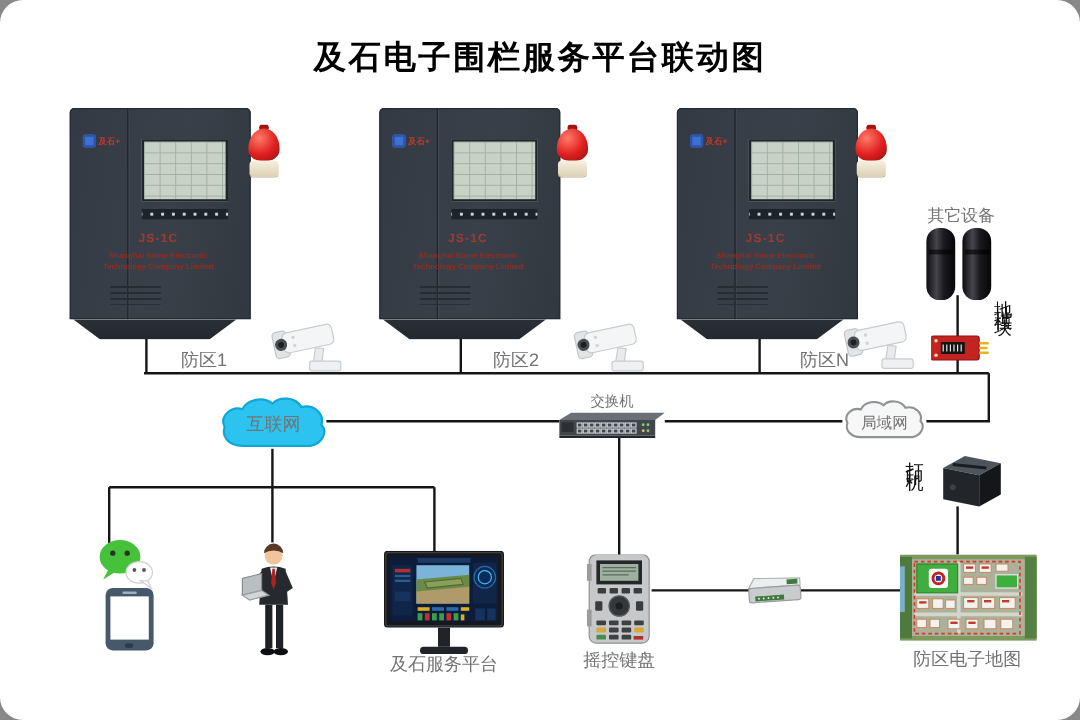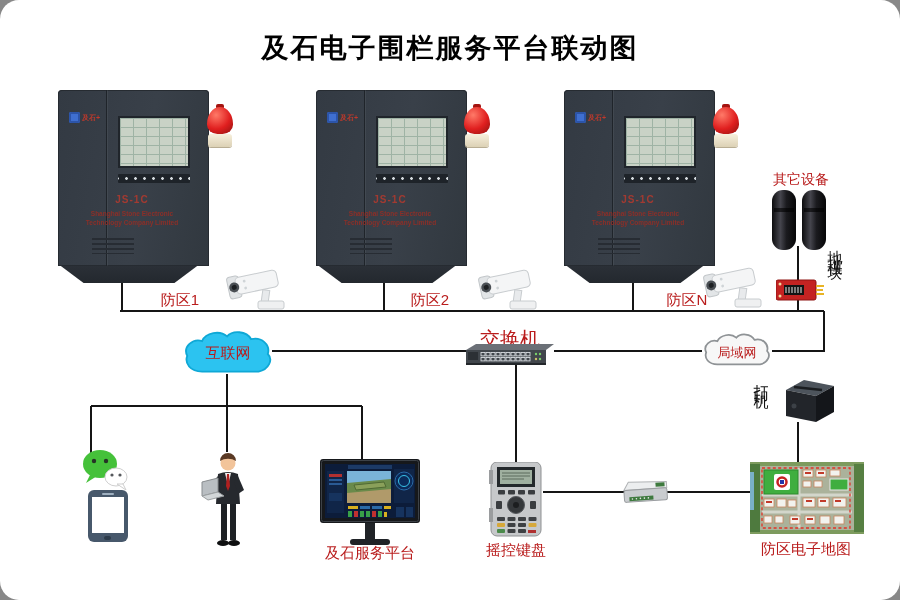--- a/index.html
+++ b/index.html
@@ -4,21 +4,21 @@
 <style>
   :root{
     --line-black:#151515; --accent-cyan:#2cc3f0; --cloud-stroke:#0fa8d6;
     --alarm-red:#e01f1f; --wechat-green:#45c13a; --panel-body:#394049;
     --brand-red:#a23a31; --lcd-green:#c9d2c6; --map-green:#3fae3f; --lan-fill:#f7f7f7;
   }
   *{margin:0;padding:0;box-sizing:border-box;}
   body{background:#888;font-family:"Liberation Sans","DejaVu Sans",sans-serif;}
   #canvas{position:relative;width:900px;height:600px;background:#ffffff;overflow:hidden;margin:0 auto;border-radius:19px;}
   .abs{position:absolute;}
-  .label{position:absolute;font-size:15px;color:#b91c1c;text-align:center;white-space:nowrap;}
+  .label{position:absolute;font-size:15px;color:#737373;text-align:center;white-space:nowrap;}
   .vlabel{position:absolute;writing-mode:vertical-rl;text-orientation:upright;font-size:15px;color:#111;letter-spacing:5px;line-height:1;}
   #title{position:absolute;top:30px;left:0;width:100%;text-align:center;font-size:27px;font-weight:bold;color:#000;letter-spacing:2px;}
   
   .panel{position:absolute;width:151px;height:176px;background:linear-gradient(100deg,#333a43,var(--panel-body) 55%,#31383f);border-radius:4px 4px 0 0;box-shadow:inset 0 0 0 1px #262b31;}
   .panel .divider{position:absolute;left:48px;top:0;width:1px;height:100%;background:#1f242a;box-shadow:1px 0 0 rgba(255,255,255,.06);}
   .panel .logo{position:absolute;left:11px;top:22px;display:flex;align-items:center;gap:2px;}
   .panel .logo .lsq{width:11px;height:11px;background:#3f6fd0;border-radius:2px;box-shadow:inset 0 0 0 2px #2c54a8;}
   .panel .logo .ltx{font-size:7px;color:#c0392b;font-weight:bold;letter-spacing:0;}
   .panel .screen{position:absolute;left:60px;top:26px;width:72px;height:52px;border:2px solid #20252b;background-color:var(--lcd-green);
     background-image:linear-gradient(#9fb3a5 1px,transparent 1px),linear-gradient(90deg,#9fb3a5 1px,transparent 1px);
@@ -131,21 +131,21 @@
     </div>
     <div class="vents"></div>
   </div>
   <div class="panel-foot" style="left:564px;top:266px"></div>
   <div class="alarm" style="left:712px;top:104px">
       <div class="nub"></div>
       <div class="dome"></div>
       <div class="base"></div>
     </div>
 
-  <div class="label" style="left:130px;top:291px;width:100px">防区1</div>
+  <div class="label" style="left:120px;top:291px;width:100px">防区1</div>
   <div class="label" style="left:380px;top:291px;width:100px">防区2</div>
   <div class="label" style="left:637px;top:291px;width:100px">防区N</div>
 
   <svg class="abs" style="left:220px;top:264px" width="70" height="48" viewBox="0 0 70 48">
     <g transform="rotate(-12 35 20)">
       <rect x="8" y="8" width="12" height="22" rx="3" fill="#e2e5e7" stroke="#c2c6c9"></rect>
       <rect x="16" y="10" width="42" height="17" rx="4" fill="#f4f5f6" stroke="#c8cccf"></rect>
       <circle cx="14" cy="19" r="5" fill="#4a4f54"></circle>
         <circle cx="14" cy="19" r="2.5" fill="#1d2023"></circle>
       <circle cx="25" cy="15" r="1.4" fill="#cfd4d7"></circle>
@@ -208,21 +208,21 @@
     <circle cx="4" cy="6" r="1.5" fill="#f0d9a0"></circle>
       <circle cx="4" cy="18" r="1.5" fill="#f0d9a0"></circle>
   </svg>
   <div class="vlabel" style="left:828px;top:238px">地址模块</div>
 
   <svg class="abs" style="left:180px;top:329px" width="96" height="50" viewBox="0 0 100 54">
     <path d="M22,46 C9,46 3,37 6,29 C1,19 12,10 22,13 C26,4 41,1 49,8 C55,1 70,2 75,11 C86,8 96,17 93,27 C99,33 94,44 83,46 Z" style="fill:var(--accent-cyan);stroke:var(--cloud-stroke)" stroke-width="2"></path>
   </svg>
   <div class="label" style="left:178px;top:344px;width:100px;font-weight:normal">互联网</div>
 
-  <div class="label" style="left:460px;top:326px;width:100px;font-size:20px">交换机</div>
+  <div class="label" style="left:460px;top:326px;width:100px;font-size:12px">交换机</div>
   <svg class="abs" style="left:466px;top:342px" width="88" height="26" viewBox="0 0 88 26">
     <polygon points="10,2 88,2 80,8 0,8" fill="#6b7077"></polygon>
     <rect x="0" y="8" width="80" height="13" fill="#41464c"></rect>
     <rect x="0" y="21" width="80" height="2" fill="#23272b"></rect>
     <rect x="2" y="10" width="10" height="8" fill="#2c3035"></rect>
     <g fill="none" stroke="#d8dce0" stroke-width="0.9">
       <rect x="15" y="10.5" width="4" height="3.4"></rect>
         <rect x="20" y="10.5" width="4" height="3.4"></rect>
         <rect x="25" y="10.5" width="4" height="3.4"></rect>
         <rect x="30" y="10.5" width="4" height="3.4"></rect>

